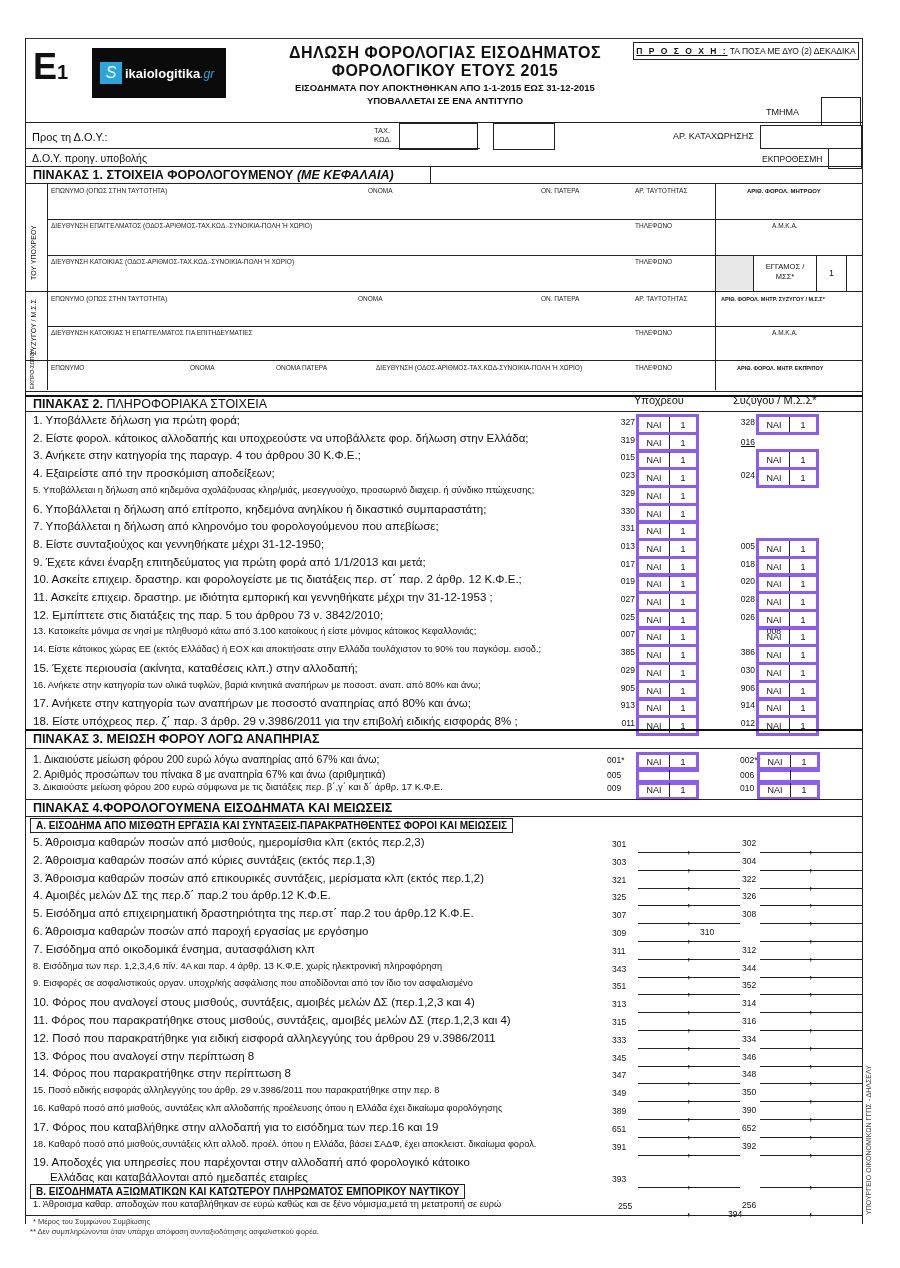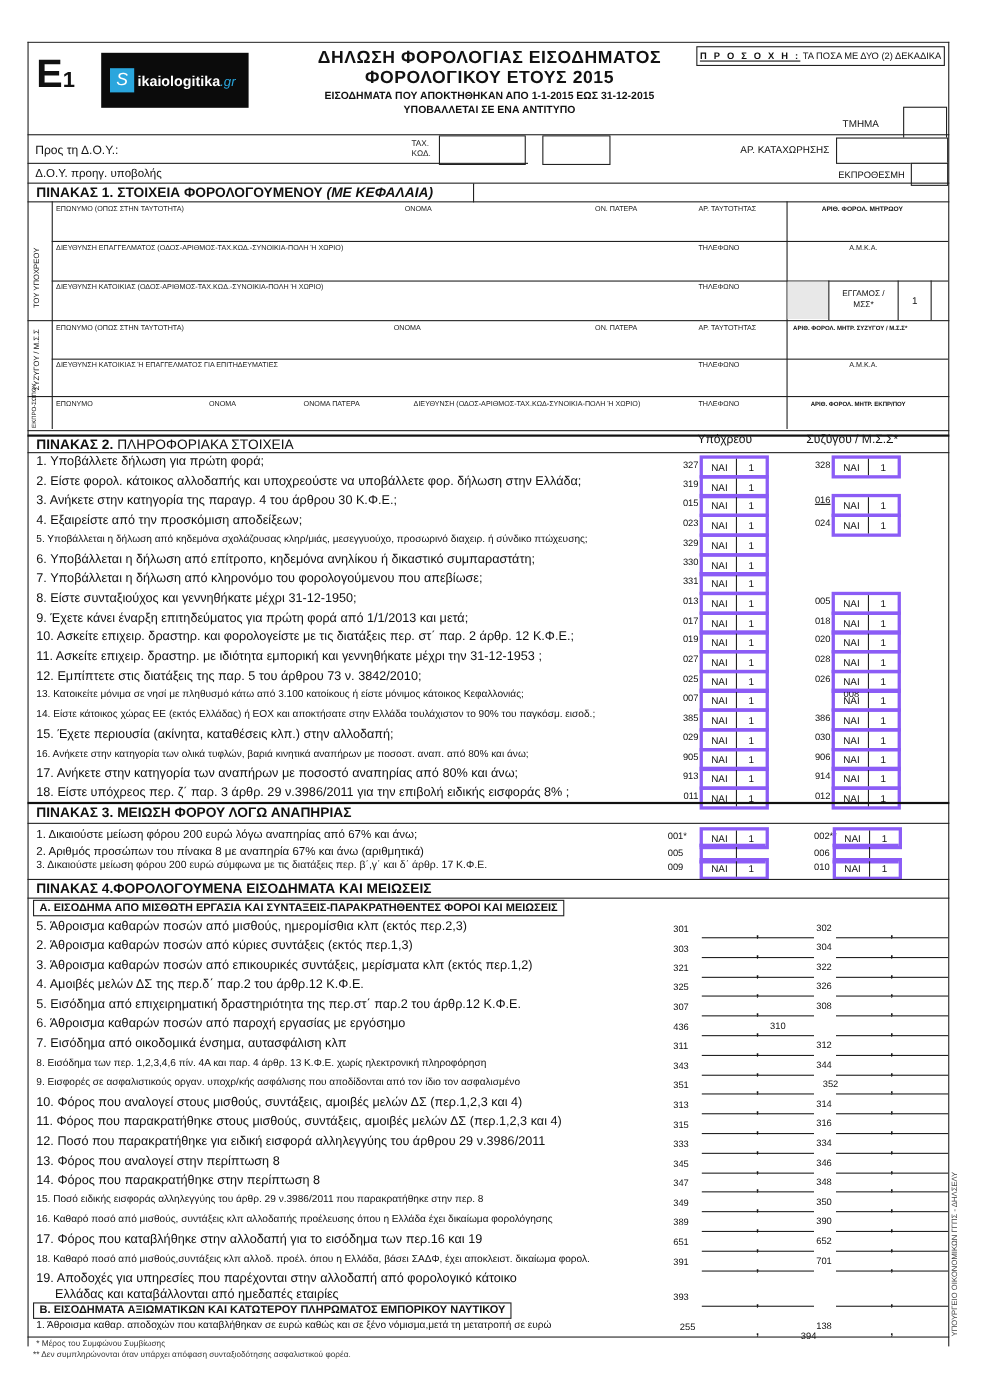--- a/index.html
+++ b/index.html
@@ -158,21 +158,21 @@
        <div class="yn" style="left:636px;top:432px;">
          <span class="n">ΝΑΙ</span>
          <span class="v">1</span>
        </div>
     <div class="qrow" style="top:449px;font-size:11.5px;"><span>3. Ανήκετε στην κατηγορία της παραγρ. 4 του άρθρου 30 Κ.Φ.Ε.;</span></div>
        <div class="code" style="left:613px;top:452px;">015</div>
        <div class="yn" style="left:636px;top:449px;">
          <span class="n">ΝΑΙ</span>
          <span class="v">1</span>
        </div>
-    <div class="code" style="left:733px;top:449px;text-decoration:underline;">016</div>
+    <div class="code" style="left:733px;top:437px;text-decoration:underline;">016</div>
        <div class="yn" style="left:756px;top:449px;">
          <span class="n">ΝΑΙ</span>
          <span class="v">1</span>
        </div>
     <div class="qrow" style="top:467px;font-size:11.5px;"><span>4. Εξαιρείστε από την προσκόμιση αποδείξεων;</span></div>
        <div class="code" style="left:613px;top:470px;">023</div>
        <div class="yn" style="left:636px;top:467px;">
          <span class="n">ΝΑΙ</span>
          <span class="v">1</span>
        </div>
@@ -411,21 +411,21 @@
       <div class="code" style="left:612px;top:910px;width:26px;text-align:left;">307</div>
       <div class="amt" style="left:638px;top:909px;width:102px;">
       <span class="comma">,</span>
     </div>
       <div class="code" style="left:742px;top:909px;width:26px;text-align:left;">308</div>
       <div class="amt" style="left:760px;top:909px;width:102px;">
       <span class="comma">,</span>
     </div>
     <div class="irow" style="top:925px;font-size:11.5px;"><span>6. Άθροισμα καθαρών ποσών από παροχή εργασίας με εργόσημο</span></div>
 
-      <div class="code" style="left:612px;top:928px;width:26px;text-align:left;">436</div>
+      <div class="code" style="left:612px;top:928px;width:26px;text-align:left;">309</div>
       <div class="amt" style="left:638px;top:927px;width:102px;">
       <span class="comma">,</span>
     </div>
       <div class="code" style="left:700px;top:927px;width:26px;text-align:left;">310</div>
       <div class="amt" style="left:760px;top:927px;width:102px;">
       <span class="comma">,</span>
     </div>
     <div class="irow" style="top:943px;font-size:11.5px;"><span>7. Εισόδημα από οικοδομικά ένσημα, αυτασφάλιση κλπ</span></div>
 
       <div class="code" style="left:612px;top:946px;width:26px;text-align:left;">311</div>
@@ -445,21 +445,21 @@
       <div class="code" style="left:742px;top:963px;width:26px;text-align:left;">344</div>
       <div class="amt" style="left:760px;top:963px;width:102px;">
       <span class="comma">,</span>
     </div>
     <div class="irow" style="top:978px;font-size:9.2px;"><span>9. Εισφορές σε ασφαλιστικούς οργαν. υποχρ/κής ασφάλισης που αποδίδονται από τον ίδιο τον ασφαλισμένο</span></div>
 
       <div class="code" style="left:612px;top:981px;width:26px;text-align:left;">351</div>
       <div class="amt" style="left:638px;top:980px;width:102px;">
       <span class="comma">,</span>
     </div>
-      <div class="code" style="left:742px;top:980px;width:26px;text-align:center;">352</div>
+      <div class="code" style="left:742px;top:980px;width:26px;text-align:left;">352</div>
       <div class="amt" style="left:760px;top:980px;width:102px;">
       <span class="comma">,</span>
     </div>
     <div class="irow" style="top:996px;font-size:11.5px;"><span>10. Φόρος που αναλογεί στους μισθούς, συντάξεις, αμοιβές μελών ΔΣ (περ.1,2,3 και 4)</span></div>
 
       <div class="code" style="left:612px;top:999px;width:26px;text-align:left;">313</div>
       <div class="amt" style="left:638px;top:998px;width:102px;">
       <span class="comma">,</span>
     </div>
       <div class="code" style="left:742px;top:998px;width:26px;text-align:left;">314</div>
@@ -535,21 +535,21 @@
       <div class="code" style="left:742px;top:1123px;width:26px;text-align:left;">652</div>
       <div class="amt" style="left:760px;top:1123px;width:102px;">
       <span class="comma">,</span>
     </div>
     <div class="irow" style="top:1139px;font-size:9.2px;"><span>18. Καθαρό ποσό από μισθούς,συντάξεις κλπ αλλοδ. προέλ. όπου η Ελλάδα, βάσει ΣΑΔΦ, έχει αποκλειστ. δικαίωμα φορολ.</span></div>
 
       <div class="code" style="left:612px;top:1142px;width:26px;text-align:left;">391</div>
       <div class="amt" style="left:638px;top:1141px;width:102px;">
       <span class="comma">,</span>
     </div>
-      <div class="code" style="left:742px;top:1141px;width:26px;text-align:left;">701</div>
+      <div class="code" style="left:742px;top:1141px;width:26px;text-align:left;">392</div>
       <div class="amt" style="left:760px;top:1141px;width:102px;">
       <span class="comma">,</span>
     </div>
     <div class="irow" style="top:1156px;font-size:11.5px;"><span>19. Αποδοχές για υπηρεσίες που παρέχονται στην αλλοδαπή από φορολογικό κάτοικο</span></div>
       <div class="irow" style="left:50px;top:1171px;font-size:11.5px;"><span>Ελλάδας και καταβάλλονται από ημεδαπές εταιρίες</span></div>
       <div class="code" style="left:612px;top:1174px;width:26px;text-align:left;">393</div>
       <div class="amt" style="left:638px;top:1173px;width:102px;">
       <span class="comma">,</span>
     </div>
       <div class="code" style="left:728px;top:1173px;width:26px;text-align:left;margin-top:36px;">394</div>
@@ -557,21 +557,21 @@
       <span class="comma">,</span>
     </div>
   </div>
 <div class="abs" style="left:30px;top:1184px;border:1px solid #222;padding:1px 5px;font-size:10px;font-weight:bold;white-space:nowrap;">Β. ΕΙΣΟΔΗΜΑΤΑ ΑΞΙΩΜΑΤΙΚΩΝ ΚΑΙ ΚΑΤΩΤΕΡΟΥ ΠΛΗΡΩΜΑΤΟΣ ΕΜΠΟΡΙΚΟΥ ΝΑΥΤΙΚΟΥ</div>
 <div id="t4brows">
     <div class="irow" style="top:1199px;font-size:9.2px;"><span>1. Άθροισμα καθαρ. αποδοχών που καταβλήθηκαν σε ευρώ καθώς και σε ξένο νόμισμα,μετά τη μετατροπή σε ευρώ</span></div>
       <div class="code" style="left:618px;top:1201px;width:26px;text-align:left;">255</div>
       <div class="amt" style="left:638px;top:1200px;width:102px;border-bottom:none;">
       <span class="comma">,</span>
     </div>
-      <div class="code" style="left:742px;top:1200px;width:26px;text-align:left;">138</div>
+      <div class="code" style="left:742px;top:1200px;width:26px;text-align:left;">256</div>
       <div class="amt" style="left:760px;top:1200px;width:102px;border-bottom:none;">
       <span class="comma">,</span>
     </div>
   </div>
 <div class="hline" style="left:25px;top:1215px;width:838px;"></div>
 
 <div class="foot" style="left:33px;top:1217px;">* Μέρος του Συμφώνου Συμβίωσης</div>
 <div class="foot" style="left:30px;top:1227px;">** Δεν συμπληρώνονται όταν υπάρχει απόφαση συνταξιοδότησης ασφαλιστικού φορέα.</div>
 <div class="vtxt" style="left:865px;top:1215px;font-size:7px;color:#444;">ΥΠΟΥΡΓΕΙΟ ΟΙΚΟΝΟΜΙΚΩΝ ΓΓΠΣ - ΔΗΛΣΕΛΥ</div>
 

